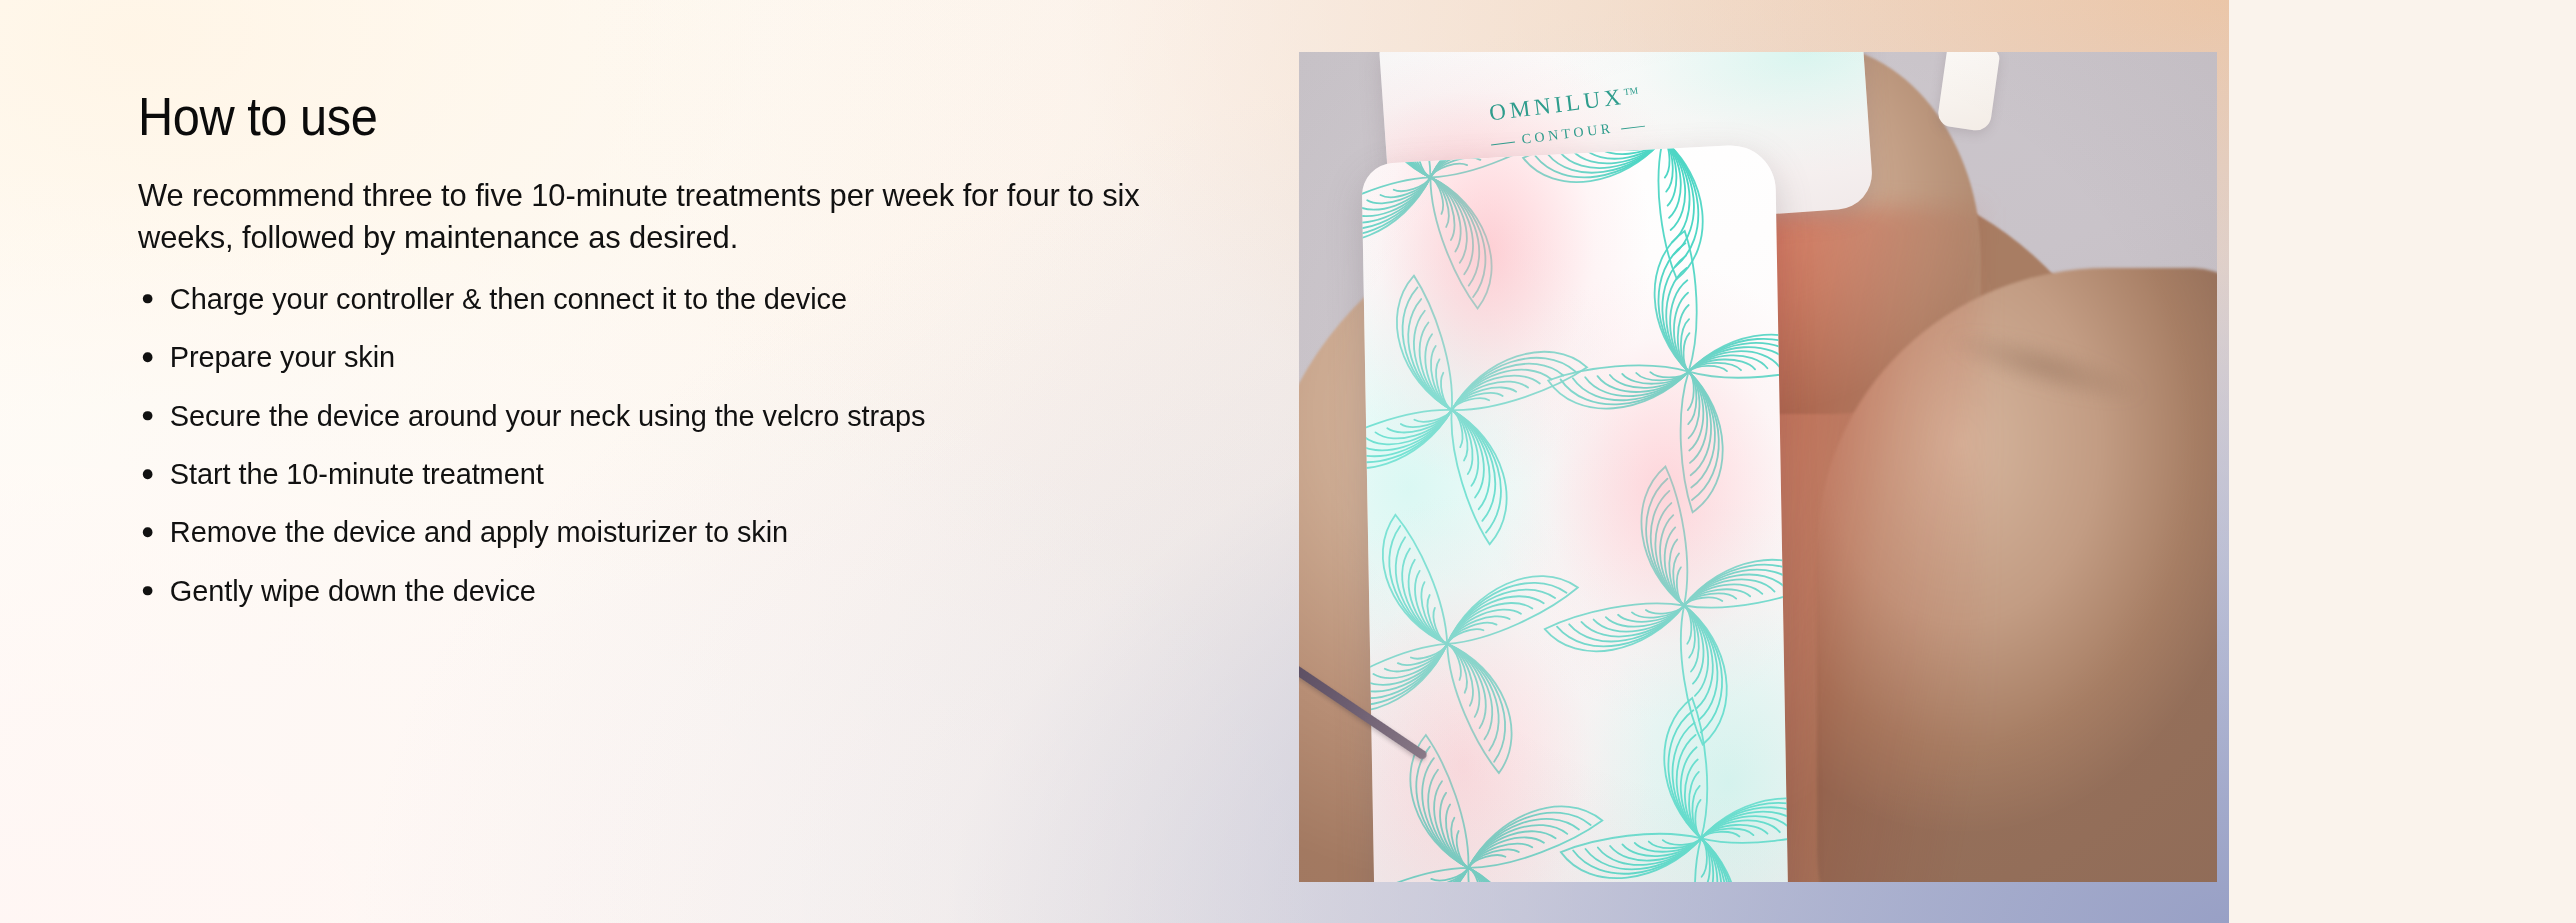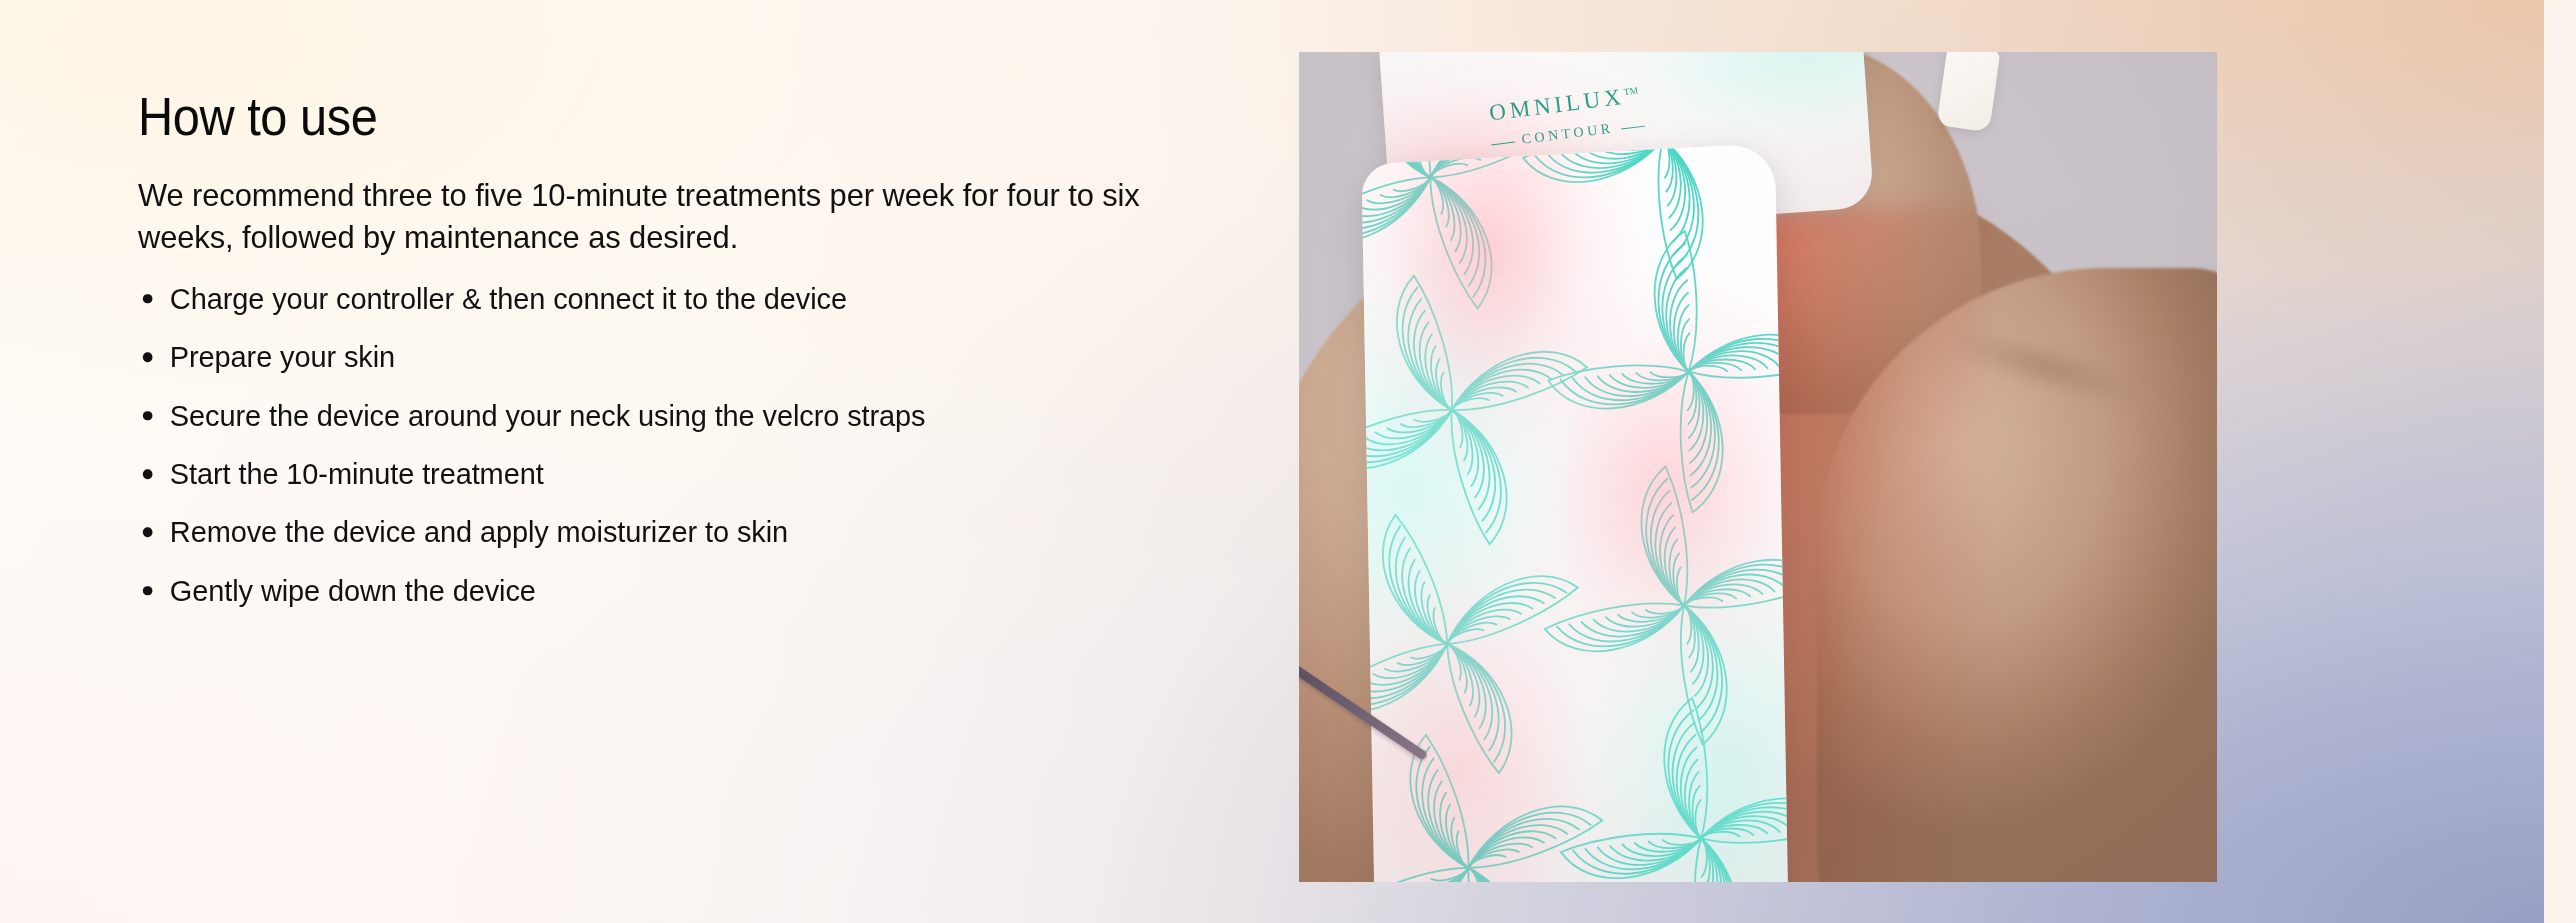--- a/index.html
+++ b/index.html
@@ -13,21 +13,21 @@
   body {
     font-family: "Liberation Sans", sans-serif;
     background-color: #faf3ec;
     position: relative;
   }
 
   
   #page {
     position: absolute;
     inset: 0;
-    width: 2544px;
+    width: 2229px;
     height: 923px;
     overflow: hidden;
     background:
       radial-gradient(120% 150% at 100% 100%, rgba(150,158,196,0.95) 0%, rgba(168,175,206,0.55) 26%, rgba(200,205,225,0.18) 48%, rgba(255,255,255,0) 70%),
       radial-gradient(95% 120% at 100% 0%, rgba(238,196,160,0.90) 0%, rgba(242,212,186,0.55) 30%, rgba(250,235,222,0.18) 55%, rgba(255,255,255,0) 78%),
       radial-gradient(80% 110% at 0% 100%, rgba(255,246,244,0.95) 0%, rgba(255,250,248,0.5) 45%, rgba(255,255,255,0) 75%),
       radial-gradient(70% 100% at 6% 4%, rgba(255,244,228,0.85) 0%, rgba(255,250,240,0.45) 40%, rgba(255,255,255,0) 72%),
       linear-gradient(118deg, #fffdf8 0%, #fdf8f2 22%, #fcf4ee 42%, #f6eee9 58%, #e9e3e6 74%, #cfd2e2 88%, #c3c8de 100%);
   }
 

